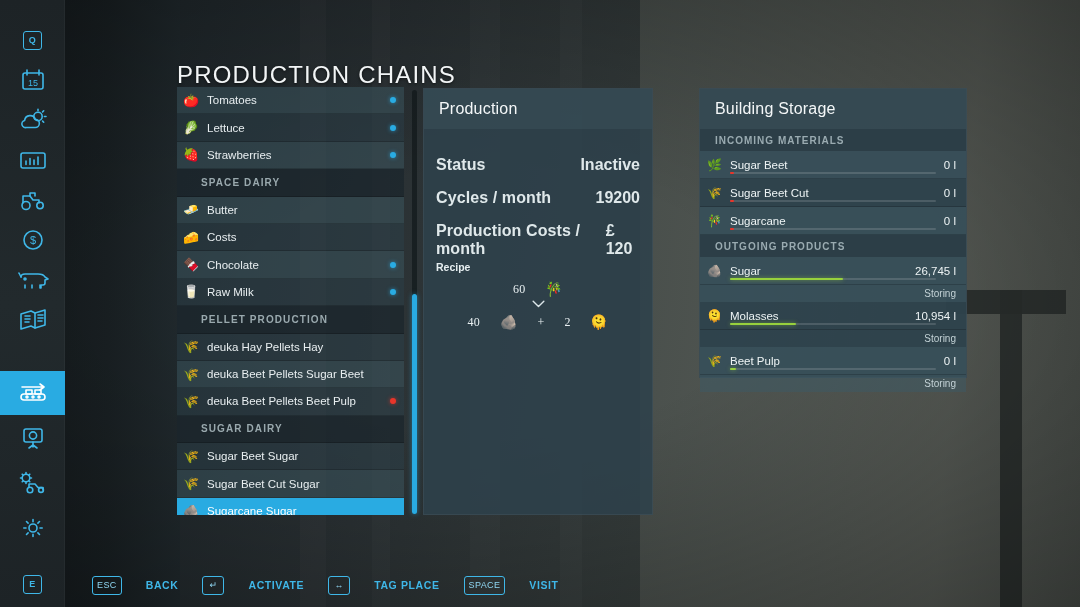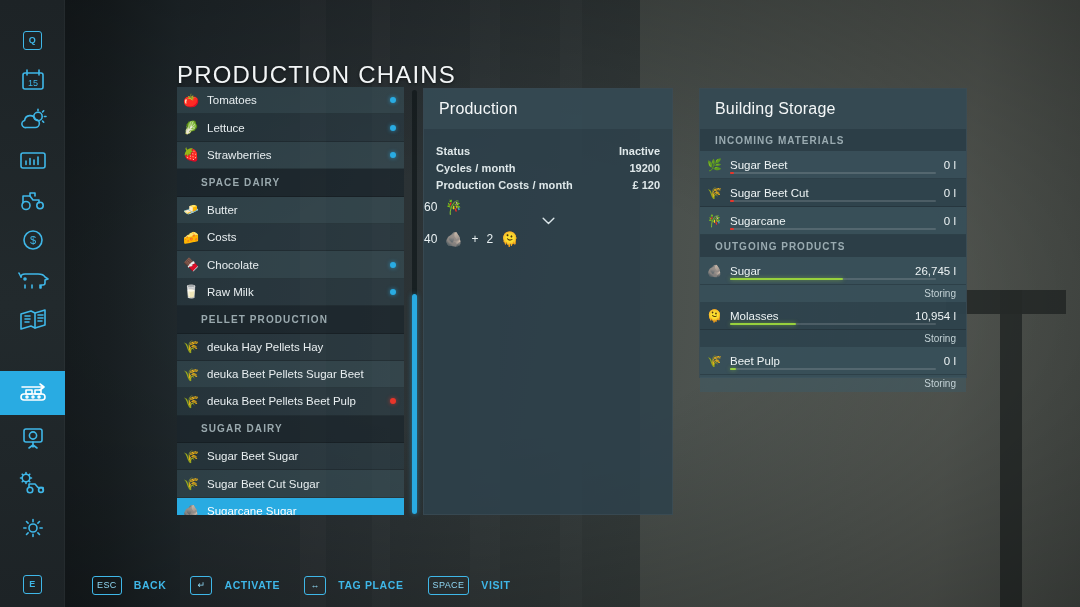--- a/index.html
+++ b/index.html
@@ -108,34 +108,34 @@
     background:rgba(58,80,90,.55);
     font-size:16px; color:#f4f7f8; letter-spacing:.2px;
   }
   .sub-head {
     height:22px; display:flex; align-items:center; padding-left:15px;
     font-size:10px; letter-spacing:1px; font-weight:bold; color:#9aabb1;
     background:rgba(40,58,67,.5);
   }
 
   
-  #prod-panel { left:423px; top:88px; width:250px; height:427px; }
+  #prod-panel { left:423px; top:88px; width:230px; height:427px; }
   .kv {
-    display:flex; justify-content:space-between; align-items:flex-end;
-    padding:0 12px; height:17px; font-size:11px; color:#dfe8ea;
+    display:flex; justify-content:space-between; align-items:flex-start;
+    padding:0 12px; height:17px; font-size:16px; color:#dfe8ea;margin-top:16px;
   }
   .kv .k { font-weight:bold; letter-spacing:.1px; }
   .kv .v { font-weight:bold; }
   #recipe-title {
     padding:0 12px; font-size:10.5px; font-weight:bold; color:#e6eef0;
     margin-top:22px;
   }
   #recipe-body { margin-top:9px; text-align:center; color:#e9f0f2; }
-  .rcp-line { display:flex; align-items:center; gap:8px;
-              font-size:12px; letter-spacing:.2px; }
+  .rcp-line { display:flex; align-items:center; justify-content:center; gap:20px;
+              font-size:12px; letter-spacing:.2px;font-family:Liberation Serif, serif; }
   .rcp-line .g { font-size:14px; line-height:1; }
   .chev { margin:3px auto; width:13px; height:8px; }
 
   
   #store-panel { left:699px; top:88px; width:268px; height:290px; }
   .store-row {
     height:28px; position:relative; padding:0 10px 0 6px;
     display:flex; align-items:center;
     border-bottom:1px solid rgba(0,0,0,.18);
   }
@@ -157,21 +157,21 @@
     padding-right:10px; font-size:10px; color:#c3d2d6;
   }
   .status-line.odd  { background:rgba(62,90,100,.55); }
   .status-line.even { background:rgba(46,68,78,.5); }
 
   
   #helpbar {
     position:absolute; left:92px; bottom:11px; height:22px;
     display:flex; align-items:center; gap:24px;
   }
-  .help-item { display:flex; align-items:center; gap:12px; }
+  .help-item { display:flex; align-items:center; gap:24px; }
   .keycap {
     min-width:22px; height:19px; padding:0 4px;
     border:1.4px solid #3fb7e8; border-radius:3px;
     display:flex; align-items:center; justify-content:center;
     font-size:9px; color:#8fd6f2; letter-spacing:.4px;
   }
   .help-lbl { font-size:10.5px; font-weight:bold; letter-spacing:.6px; color:#3fb7e8; }
 </style>
 </head>
 <body>
@@ -381,20 +381,21 @@
     <div class="kv">
       <span class="k">Cycles / month</span>
       <span class="v">19200</span>
     </div>
     <div class="kv">
       <span class="k">Production Costs / month</span>
       <span class="v">£ 120</span>
     </div>
   </div>
 
+  <div id="recipe-title">Recipe</div>
 
   <div id="recipe-body">
     <div class="rcp-line">
       <span>60</span>
       <span class="g">🎋</span>
     </div>
     <svg class="chev" viewBox="0 0 14 9">
       <path d="M1 1.5L7 7.2L13 1.5" stroke="#dbe6e9" stroke-width="1.6" fill="none" stroke-linecap="round" stroke-linejoin="round"></path>
     </svg>
     <div class="rcp-line">

